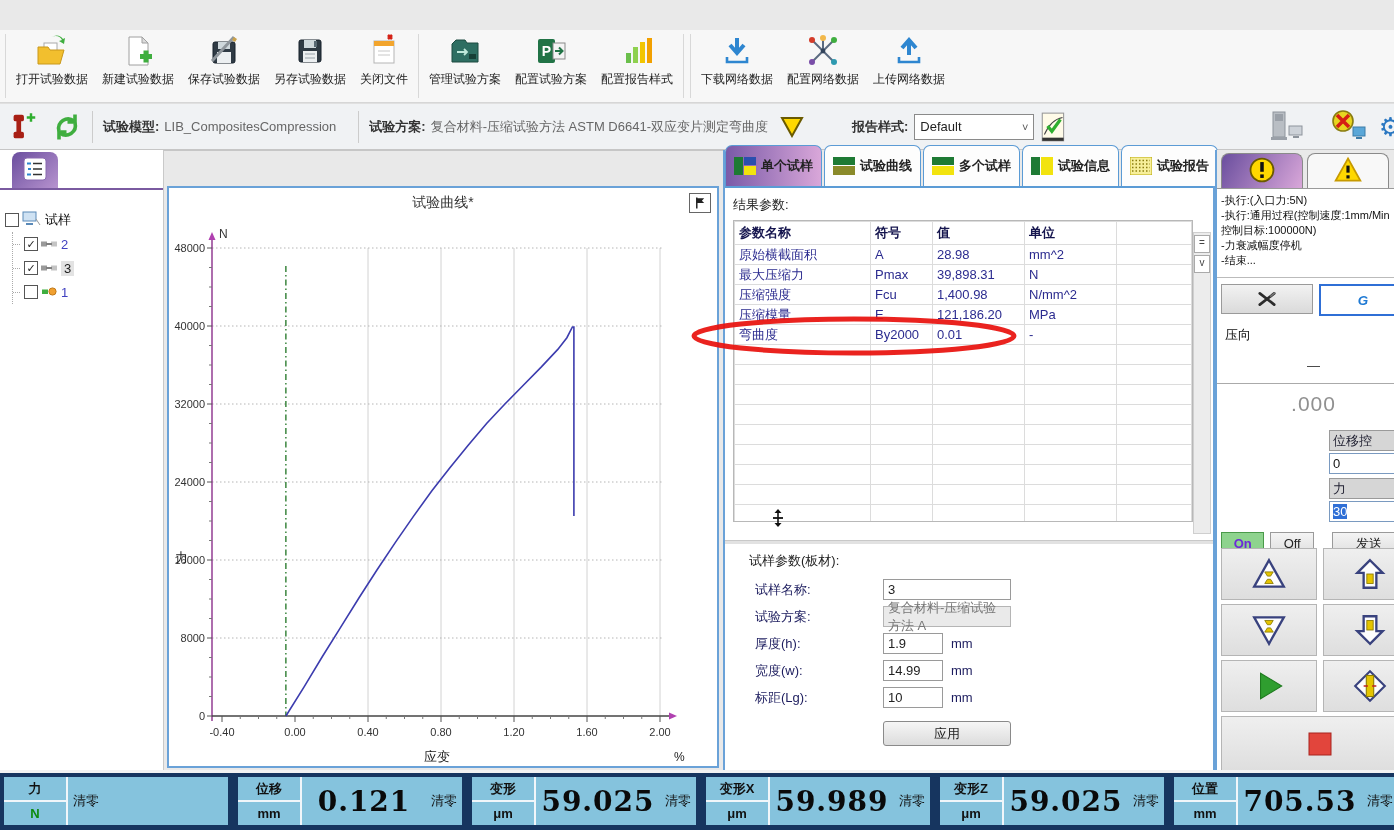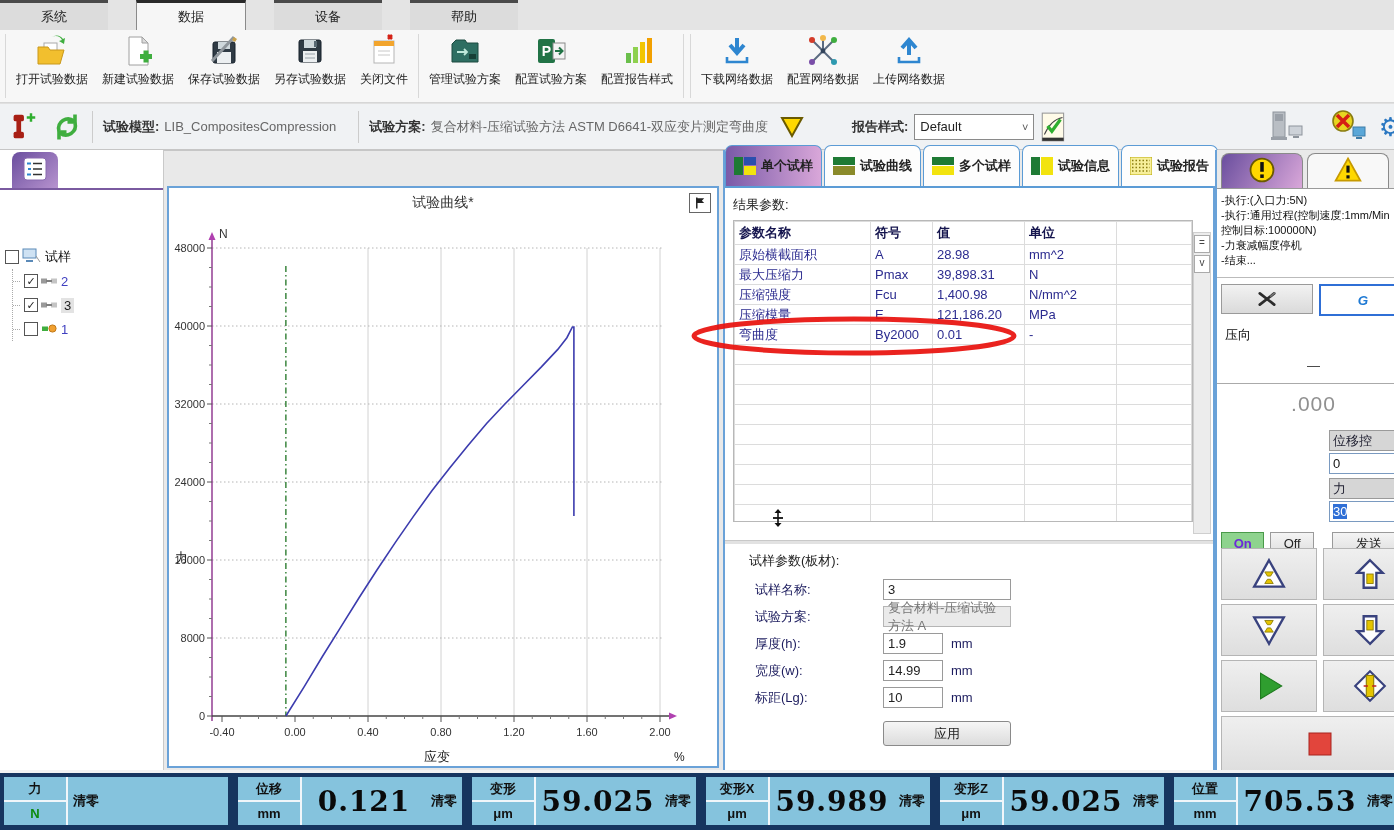--- a/index.html
+++ b/index.html
@@ -24,21 +24,21 @@
   .t2-value{color:#666;margin-left:5px;white-space:nowrap;}
   .t2-select{margin-left:6px;width:108px;height:24px;background:#fff;border:1px solid #8a8a8a;display:flex;align-items:center;justify-content:space-between;padding:0 5px;cursor:pointer;}
   .t2-select .chev{color:#555;font-size:11px;}
   .t2-icon{display:flex;align-items:center;justify-content:center;}
   
   .panel{position:absolute;background:#fff;}
   
   #left-panel{left:0;top:150px;width:163px;height:620px;border-right:1px solid #c9c9c9;}
   .ltab-strip{height:38px;border-bottom:2px solid #7a5aa0;display:flex;align-items:flex-end;}
   .ltab{width:46px;height:36px;margin-left:12px;border-radius:8px 8px 0 0;background:linear-gradient(135deg,#6a4e9e,#b793cf);display:flex;align-items:center;justify-content:center;cursor:pointer;}
-  .tree{padding:24px 2px 0 2px;font-size:13px;margin-top:31px;}
+  .tree{padding:18px 2px 0 2px;font-size:13px;}
   .tree-row{display:flex;align-items:center;height:24px;white-space:nowrap;cursor:pointer;}
   .tree-kids{margin-left:10px;border-left:1px dotted #aaa;padding-left:0;}
   .tree-kids .tree-row::before{content:"";display:inline-block;width:7px;border-top:1px dotted #aaa;margin-right:1px;}
   .cbx{width:12px;height:12px;border:1px solid #555;background:#fff;display:inline-flex;align-items:center;justify-content:center;font-size:11px;line-height:11px;color:#222;margin:0 3px;}
   .tree-num{color:#4040c0;margin-left:4px;}
   .tree-num.sel{color:#222;background:#e3e3e3;padding:0 3px;}
   .tree-root-label{color:#111;margin-left:4px;}
   
   #chart-panel{left:167px;top:186px;width:552px;height:582px;border:2px solid #6aa2d8;box-sizing:border-box;}
   .chart-title{ text-align:center;font-size:14px;color:#333;padding-top:6px;height:20px;}
@@ -93,36 +93,30 @@
   .jog-btn{width:101px;height:50px;background:linear-gradient(#efefef,#dedede);border:1px solid #b5b5b5;display:flex;align-items:center;justify-content:center;cursor:pointer;}
   .jog-stop{width:208px;height:54px;background:linear-gradient(#efefef,#dedede);border:1px solid #b5b5b5;display:flex;align-items:center;justify-content:center;cursor:pointer;}
   
   .statusbar{position:absolute;left:0;top:770px;width:1404px;height:60px;background:#16355f;border-top:3px solid #f2f2f2;display:flex;gap:10px;padding:4px 0 0 4px;box-sizing:border-box;}
   .chan{flex:0 0 224px;height:48px;background:#85c3dd;display:flex;align-items:stretch;}
   .ch-left{width:62px;display:flex;flex-direction:column;border-right:2px solid #f0f6fa;}
   .ch-name{flex:1;display:flex;align-items:center;justify-content:center;font-weight:bold;color:#111;border-bottom:2px solid #f0f6fa;}
   .ch-unit{flex:1;display:flex;align-items:center;justify-content:center;font-weight:bold;color:#111;}
   .ch-unit.green{color:#0c8a0c;}
   .ch-val{flex:1;display:flex;align-items:center;justify-content:center;font-family:"DejaVu Serif","Liberation Serif",serif;font-size:28px;font-weight:bold;color:#0a0a0a;letter-spacing:1px;}
-  .ch-clear{width:36px;display:flex;align-items:center;justify-content:center;font-weight:bold;color:#111;font-size:13px;cursor:pointer;}
+  .ch-clear{width:36px;display:flex;align-items:center;justify-content:center;font-weight:normal;color:#111;font-size:13px;cursor:pointer;}
   
   .overlay{position:absolute;pointer-events:none;z-index:50;}
   .gear-cut{position:absolute;right:-8px;top:8px;font-size:26px;color:#2b78c2;}
 </style>
 </head>
 <body>
 
 <div id="root">
 
-  <div class="menubar">
-      <div class="menu-item">系统</div>
-      <div class="menu-item active">数据</div>
-      <div class="menu-item">设备</div>
-      <div class="menu-item">帮助</div>
-    </div>
 
   <div class="ribbon">
       <div class="ribbon-sep"></div>
       <button class="ribbon-btn">
         <div class="ric">
           <svg width="34" height="34" viewBox="0 0 34 34">
             <rect x="9" y="9" width="13" height="14" fill="#fff" stroke="#aaa"></rect>
             <path d="M16 3 q8 -3 11 3 l-3 1 l5 3 l1 -6 l-2 1 q-4 -6 -12 -2 Z" fill="#3fae3f"></path>
             <path d="M3 13 h10 l2 3 h14 l-4 14 H3 Z" fill="#f2bf2e" stroke="#c9981a"></path>
           </svg>

